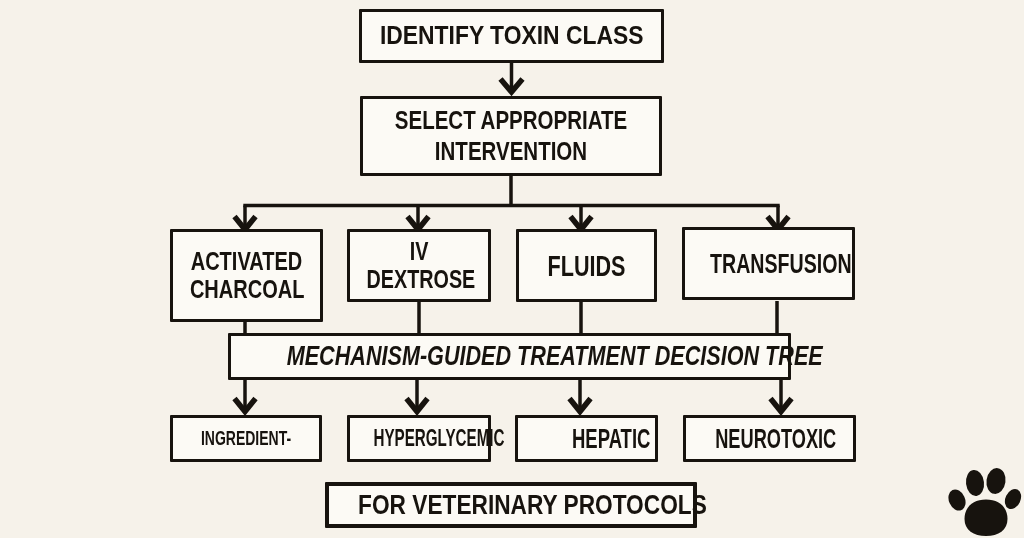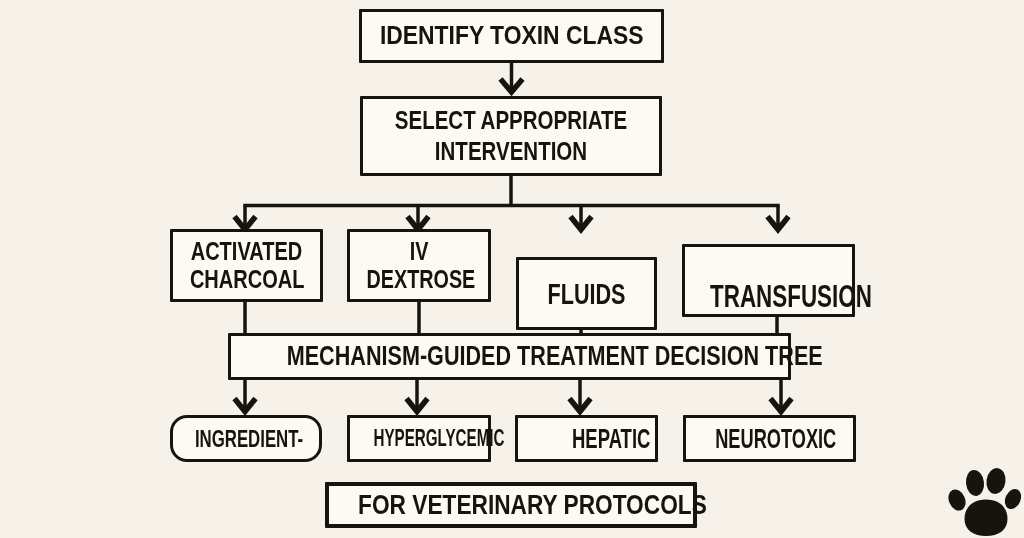--- a/index.html
+++ b/index.html
@@ -35,31 +35,31 @@
     white-space:nowrap;
     line-height:1.05;
   }
   .node.wrap .txt{white-space:normal;}
 
   
   .n-root        {left:359px;top:9px;  width:305px;height:54px;font-size:26px;}
   .n-root .txt   {--sx:0.88;}
   .n-step2       {left:360px;top:96px; width:302px;height:80px;font-size:25px;}
   .n-step2 .txt  {--sx:0.82;line-height:1.26;}
-  .n-charcoal    {left:170px;top:229px;width:153px;height:73px;font-size:26px;}
+  .n-charcoal    {left:170px;top:229px;width:153px;height:93px;font-size:26px;}
   .n-charcoal .txt{--sx:0.77;}
   .n-dextrose    {left:347px;top:229px;width:144px;height:73px;font-size:26px;}
   .n-dextrose .txt{--sx:0.76;}
-  .n-fluids      {left:516px;top:229px;width:141px;height:73px;font-size:30px;margin-top:28px;}
+  .n-fluids      {left:516px;top:229px;width:141px;height:73px;font-size:30px;}
   .n-fluids .txt {--sx:0.72;}
-  .n-transfusion {left:682px;top:244px;width:173px;height:73px;font-size:32px;align-items:flex-end;}
+  .n-transfusion {left:682px;top:227px;width:173px;height:73px;font-size:28px;}
   .n-transfusion .txt{--sx:0.70;}
-  .n-band        {left:228px;top:333px;width:563px;height:47px;font-size:27px;}
+  .n-band        {left:228px;top:333px;width:563px;height:47px;font-size:27px;font-style:italic;}
   .n-band .txt   {--sx:0.80;}
-  .n-ingredient  {left:170px;top:415px;width:152px;height:47px;font-size:24px;border-radius:17px;}
+  .n-ingredient  {left:170px;top:415px;width:152px;height:47px;font-size:20px;}
   .n-ingredient .txt{--sx:0.70;}
   .n-hyperglycemic{left:347px;top:415px;width:144px;height:47px;font-size:23px;align-items:center;}
   .n-hyperglycemic .txt{--sx:0.66;}
   .n-hepatic     {left:515px;top:415px;width:143px;height:47px;font-size:28px;padding-left:37px;}
   .n-hepatic .txt{--sx:0.66;}
   .n-neurotoxic  {left:683px;top:415px;width:173px;height:47px;font-size:28px;}
   .n-neurotoxic .txt{--sx:0.65;}
   .n-footer      {left:325px;top:482px;width:372px;height:46px;font-size:27px;border-width:4px;}
   .n-footer .txt {--sx:0.84;}
 

